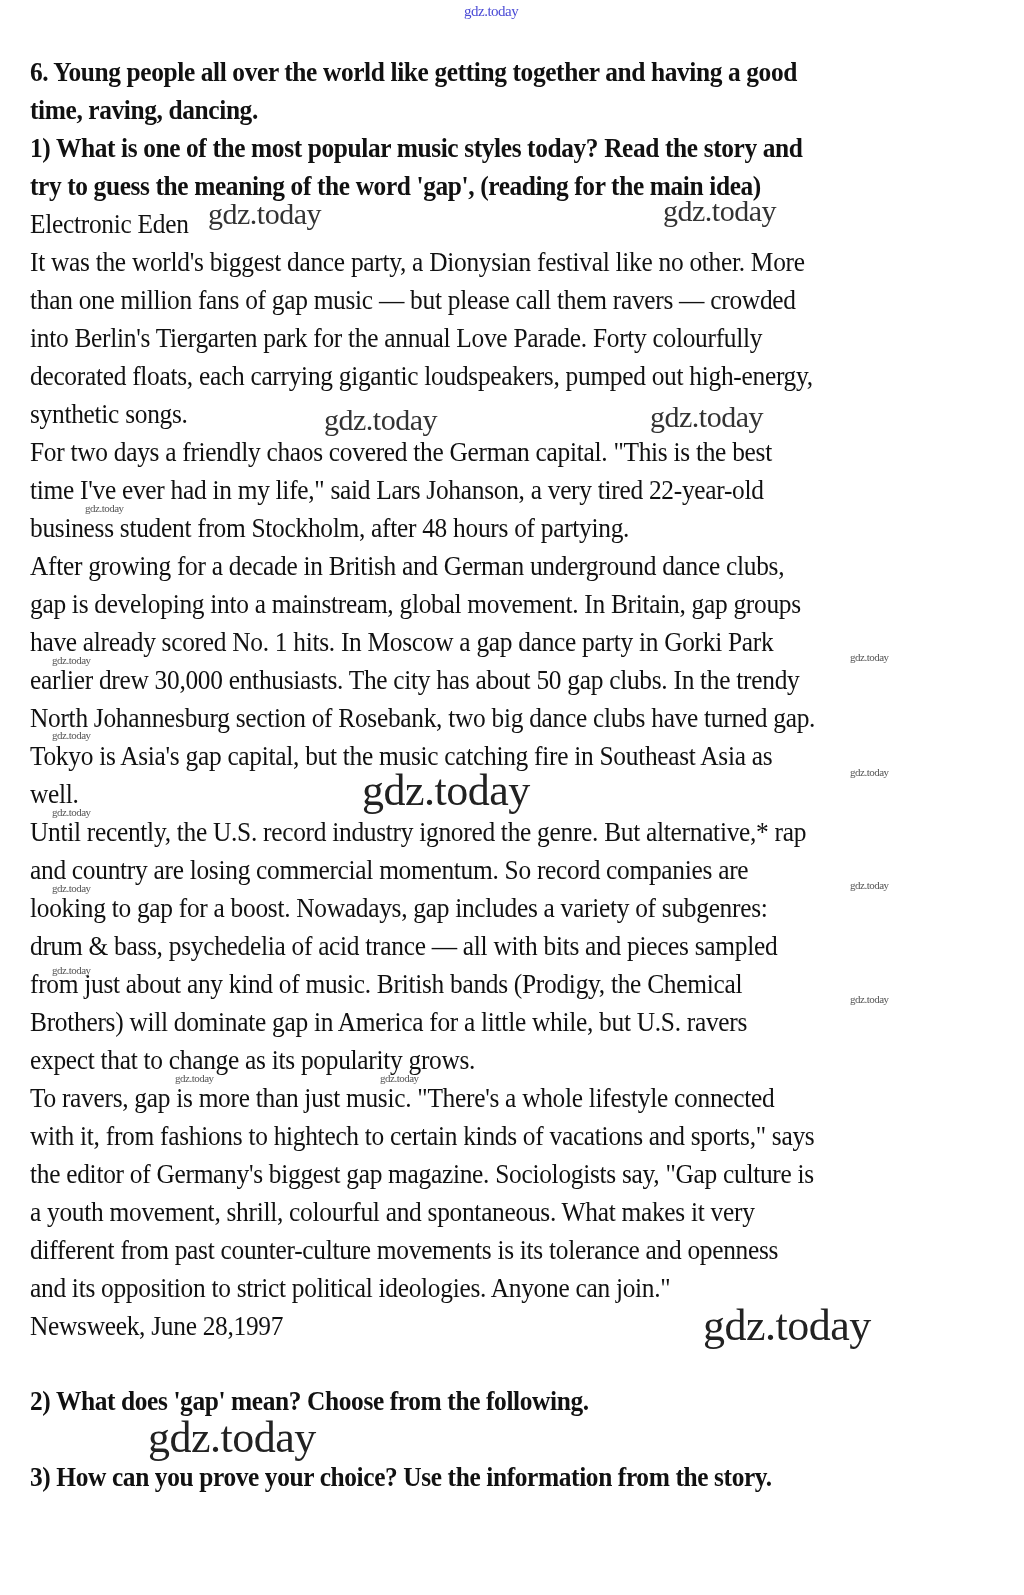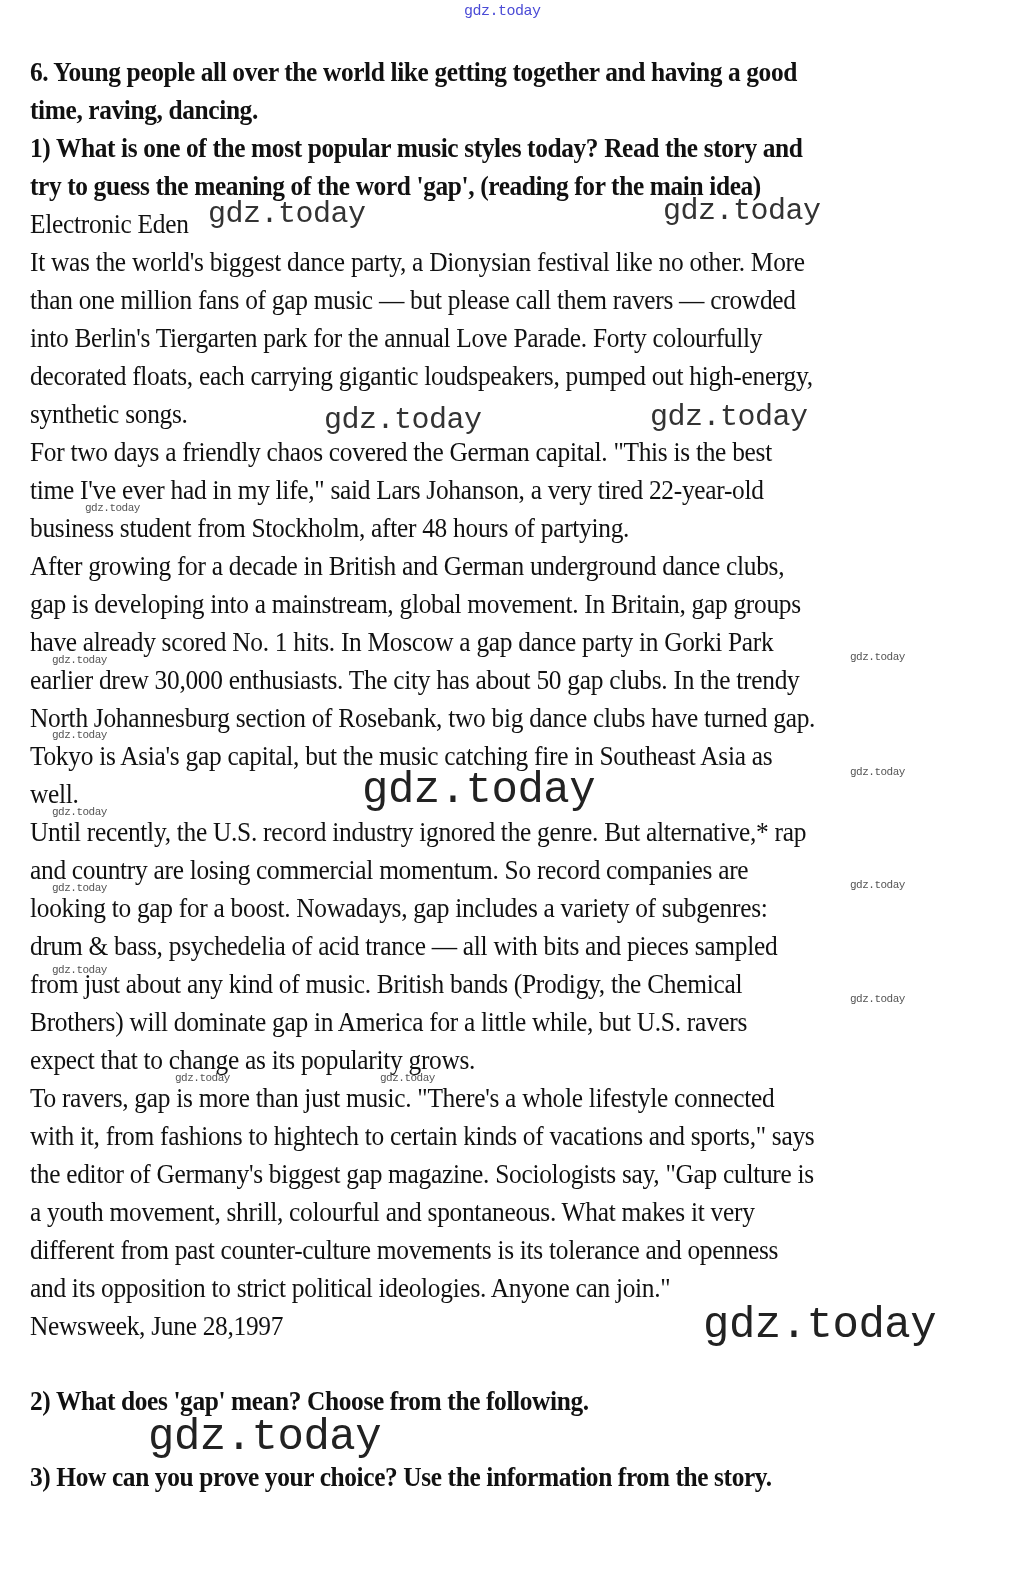--- a/index.html
+++ b/index.html
@@ -11,21 +11,21 @@
       white-space: nowrap;
       font-family: "Liberation Serif", serif;
       color: #111111;
       letter-spacing: -0.3px;
     }
     .heading { font-weight: bold; font-size: 27px; letter-spacing: -0.4px; }
     .body { font-size: 27px; transform: scaleX(0.94); transform-origin: left center; }
     .heading { transform: scaleX(0.94); transform-origin: left center; }
     .wm {
       position: absolute;
-      font-family: Liberation Mono, monospace;
+      font-family: Liberation Serif, serif;
       color: #222222;
       font-weight: 200;
       white-space: nowrap;
       letter-spacing: -0.5px;
     }
     .wm-top { color: #4b4bd6; font-size: 15px; }
     .wm-small { font-size: 11px; color: #555555; }
     .wm-mid { font-size: 30px; color: #333333; }
     .wm-big { font-size: 44px; color: #222222; }
   </style>

